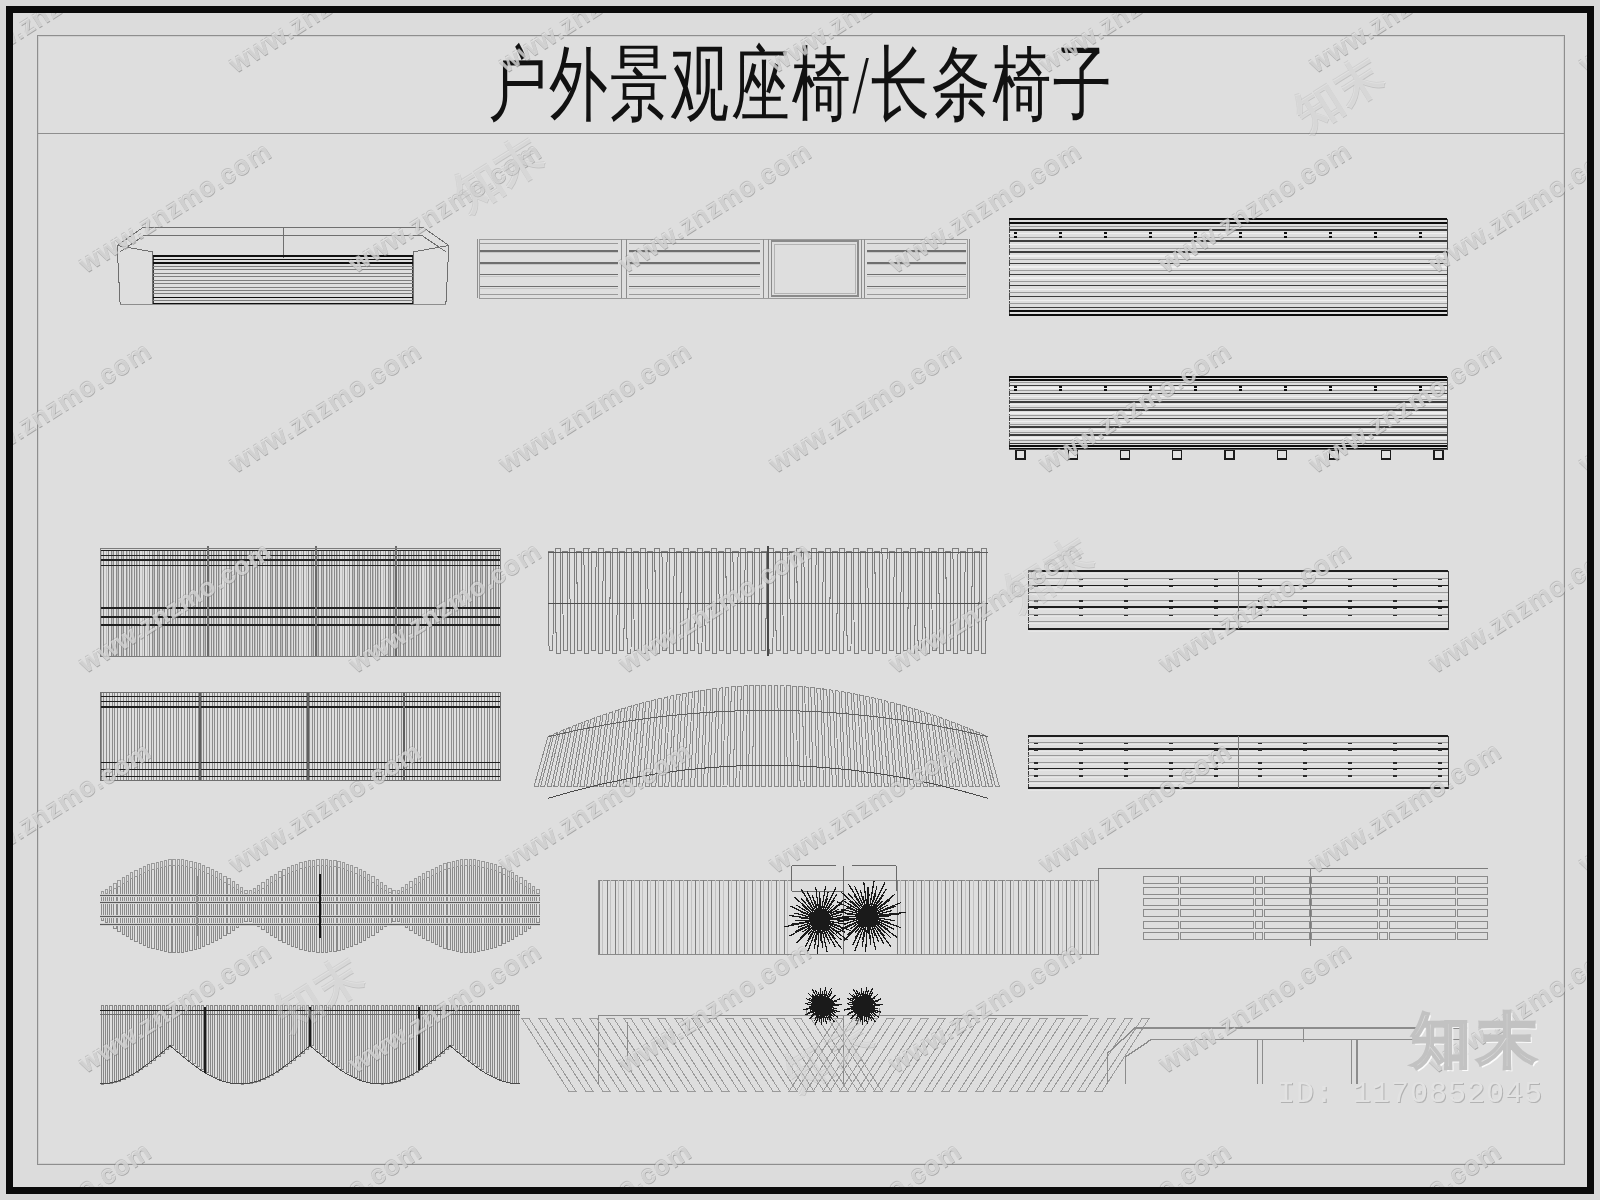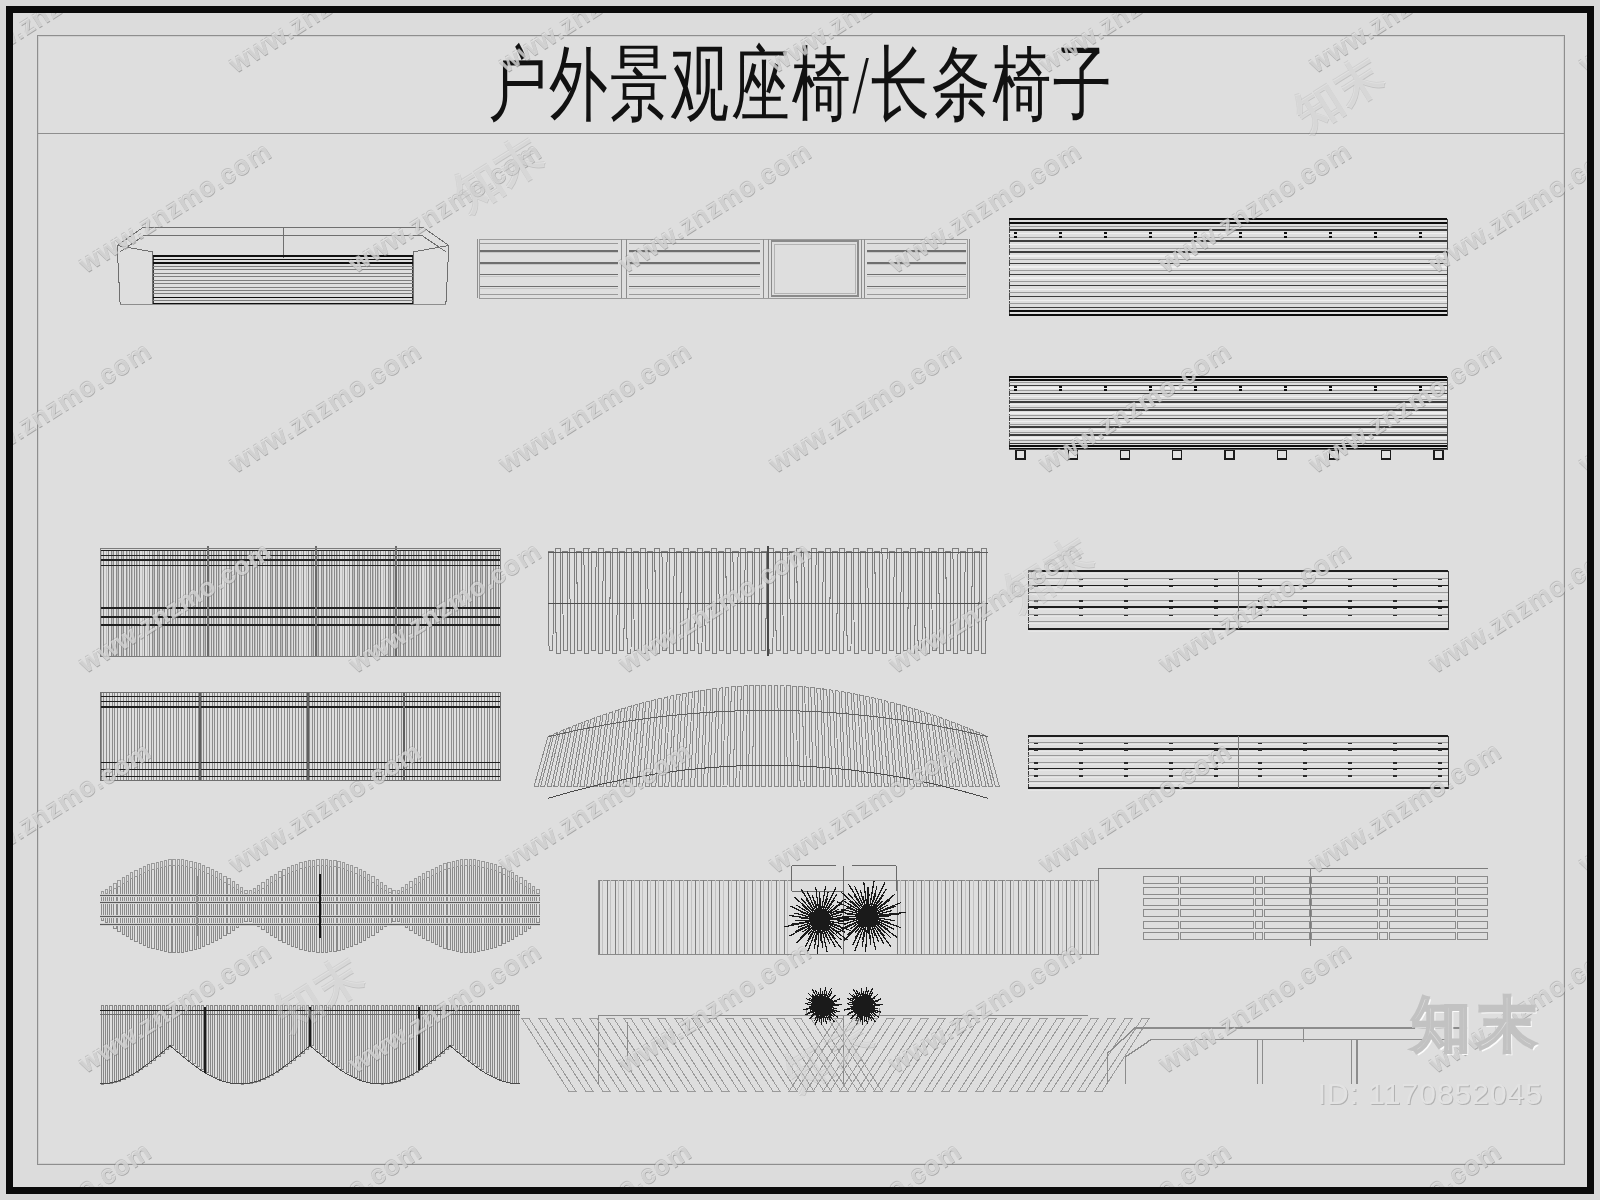--- a/index.html
+++ b/index.html
@@ -92,22 +92,22 @@
     font-family:"Liberation Sans", sans-serif;
     font-size:60px;
     font-weight:700;
     letter-spacing:6px;
     color:#dedede;
     -webkit-text-stroke:2px #c2c2c2;
     text-shadow:2px 2px 0 rgba(255,255,255,0.9);
     line-height:1;
   }
   #id-line{
-    margin-top:24px;
-    font-family:Liberation Sans, sans-serif;
+    margin-top:8px;
+    font-family:Liberation Mono, monospace;
     font-size:30px;
     font-weight:400;
     letter-spacing:1px;
     color:#e2e2e2;
     text-shadow:1px 1px 0 rgba(160,160,160,0.7);
     line-height:1;
     text-align:center;
   }
 </style>
 </head>

